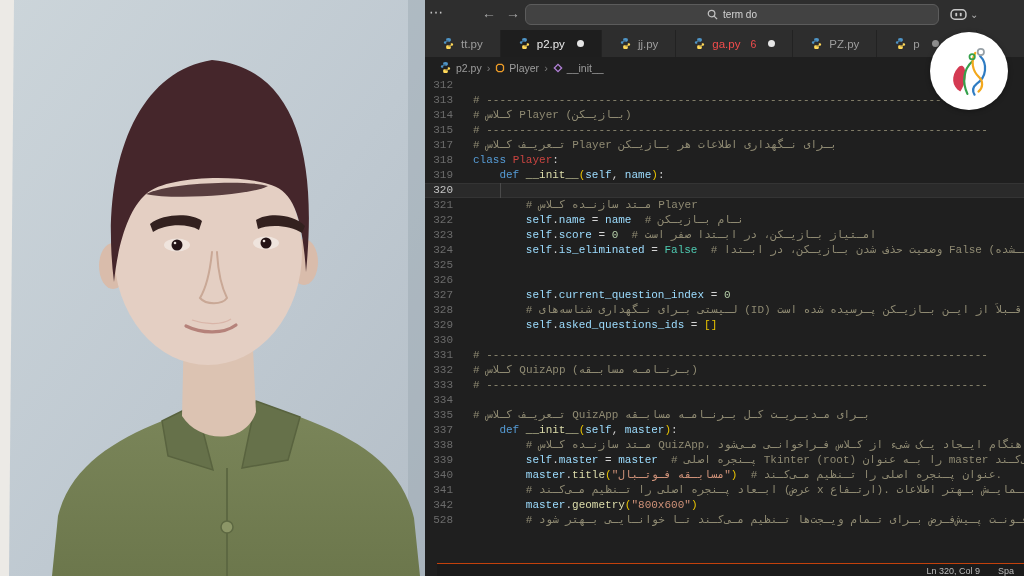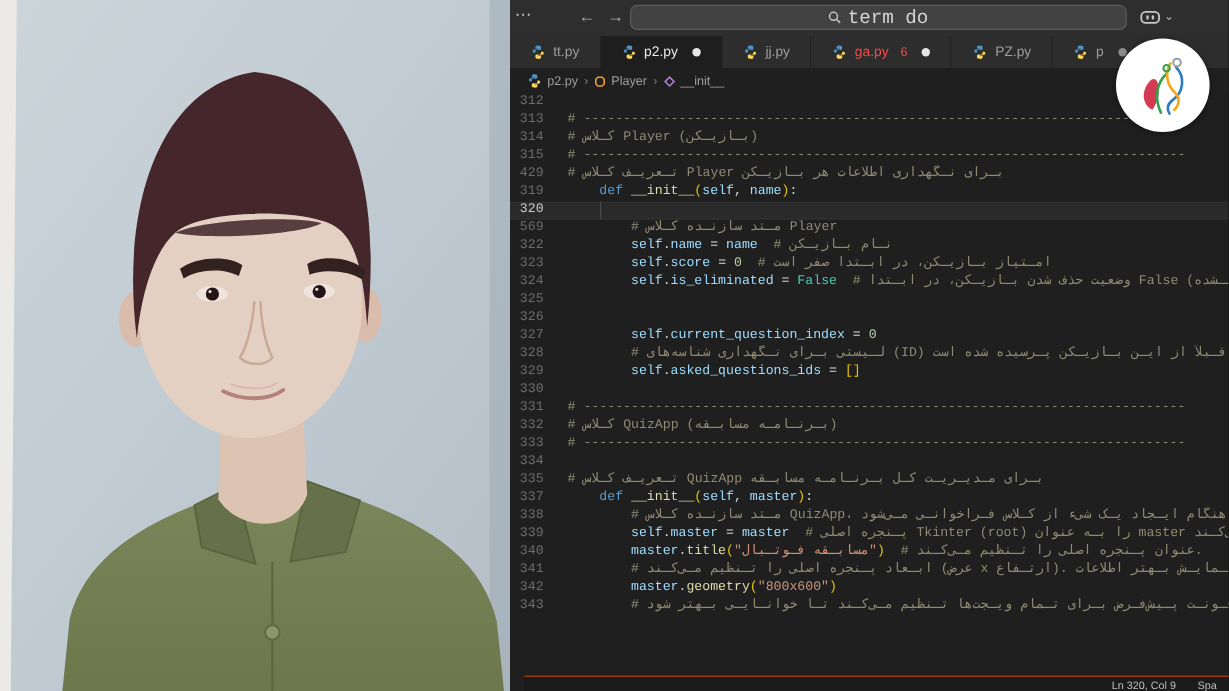--- a/index.html
+++ b/index.html
@@ -13,21 +13,21 @@
   
   .editor-pane{position:absolute;left:425px;top:0;width:599px;height:576px;background:#1f1f1f;overflow:hidden;}
 
   
   .titlebar{position:absolute;left:0;top:0;width:100%;height:30px;background:#2e2e2e;}
   .menu-ellipsis{position:absolute;left:4px;top:4px;color:#c5c5c5;font-size:14px;letter-spacing:1px;cursor:default;}
   .nav-arrows{position:absolute;left:52px;top:5px;color:#a8a8a8;font-size:14px;}
   .nav-arrows span{display:inline-block;width:24px;text-align:center;}
   .search-box{position:absolute;left:100px;top:4px;width:414px;height:21px;background:#424242;
               border:1px solid #5c5c5c;border-radius:6px;display:flex;align-items:center;justify-content:center;
-              color:#d4d4d4;font-size:16px;gap:5px;box-sizing:border-box;font-family:Liberation Mono, monospace;}
+              color:#d4d4d4;font-size:10px;gap:5px;box-sizing:border-box;}
   .copilot{position:absolute;left:525px;top:8px;display:flex;align-items:center;gap:3px;color:#b8b8b8;}
   .copilot .chev{font-size:10px;line-height:8px;color:#b0b0b0;}
 
   
   .tabbar{position:absolute;left:0;top:30px;width:100%;height:27px;background:#2d2d2d;display:flex;overflow:hidden;}
   .tab{height:100%;display:flex;align-items:center;gap:6px;padding:0 17px;background:#2d2d2d;
        border-right:1px solid #222;color:#9d9d9d;font-size:11.5px;box-sizing:border-box;flex:0 0 auto;}
   .tab.active{background:#1e1e1e;color:#eaeaea;}
   .tab.error .tlabel,.tab.error .tbadge{color:#f14c4c;}
   .tab.wide{min-width:100px;}
@@ -224,45 +224,46 @@
           </svg>
           <span>__init__</span>
         </span>
       </div>
 
     <div class="code-area" id="code">
         <div class="code-line"><span class="gutter">312</span><span class="line-content"></span></div>
         <div class="code-line"><span class="gutter">313</span><span class="line-content"><span class="tok-cm"># ----------------------------------------------------------------------------</span></span></div>
         <div class="code-line"><span class="gutter">314</span><span class="line-content"><span class="tok-cm"># کـلاس Player (بـازیـکن)</span></span></div>
         <div class="code-line"><span class="gutter">315</span><span class="line-content"><span class="tok-cm"># ----------------------------------------------------------------------------</span></span></div>
-        <div class="code-line"><span class="gutter">429</span><span class="line-content"><span class="tok-cm"># تـعریـف کـلاس Player بـرای نـگهداری اطلاعات هر بـازیـکن</span></span></div>
+        <div class="code-line"><span class="gutter">317</span><span class="line-content"><span class="tok-cm"># تـعریـف کـلاس Player بـرای نـگهداری اطلاعات هر بـازیـکن</span></span></div>
+        <div class="code-line"><span class="gutter">318</span><span class="line-content"><span class="tok-kw">class</span><span class="tok-pl"> </span><span class="tok-cls">Player</span><span class="tok-pl">:</span></span></div>
         <div class="code-line"><span class="gutter">319</span><span class="line-content"><span class="tok-pl">    </span><span class="tok-kw">def</span><span class="tok-pl"> </span><span class="tok-fn">__init__</span><span class="tok-br">(</span><span class="tok-sf">self</span><span class="tok-pl">, </span><span class="tok-sf">name</span><span class="tok-br">)</span><span class="tok-pl">:</span></span></div>
         <div class="code-line current"><span class="gutter">320</span><span class="line-content"></span></div>
-        <div class="code-line"><span class="gutter">569</span><span class="line-content"><span class="tok-pl">        </span><span class="tok-cm"># مـتد سازنـده کـلاس Player</span></span></div>
+        <div class="code-line"><span class="gutter">321</span><span class="line-content"><span class="tok-pl">        </span><span class="tok-cm"># مـتد سازنـده کـلاس Player</span></span></div>
         <div class="code-line"><span class="gutter">322</span><span class="line-content"><span class="tok-pl">        </span><span class="tok-sf">self</span><span class="tok-pl">.</span><span class="tok-pr">name</span><span class="tok-pl"> = </span><span class="tok-sf">name</span><span class="tok-pl">  </span><span class="tok-cm"># نـام بـازیـکن</span></span></div>
         <div class="code-line"><span class="gutter">323</span><span class="line-content"><span class="tok-pl">        </span><span class="tok-sf">self</span><span class="tok-pl">.</span><span class="tok-pr">score</span><span class="tok-pl"> = </span><span class="tok-num">0</span><span class="tok-pl">  </span><span class="tok-cm"># امـتیاز بـازیـکن، در ابـتدا صفر است</span></span></div>
         <div class="code-line"><span class="gutter">324</span><span class="line-content"><span class="tok-pl">        </span><span class="tok-sf">self</span><span class="tok-pl">.</span><span class="tok-pr">is_eliminated</span><span class="tok-pl"> = </span><span class="tok-bool">False</span><span class="tok-pl">  </span><span class="tok-cm"># وضعیت حذف شدن بـازیـکن، در ابـتدا False (حذف نـشده)</span></span></div>
         <div class="code-line"><span class="gutter">325</span><span class="line-content"><span class="tok-pl">        </span></span></div>
         <div class="code-line"><span class="gutter">326</span><span class="line-content"><span class="tok-pl">        </span></span></div>
         <div class="code-line"><span class="gutter">327</span><span class="line-content"><span class="tok-pl">        </span><span class="tok-sf">self</span><span class="tok-pl">.</span><span class="tok-pr">current_question_index</span><span class="tok-pl"> = </span><span class="tok-num">0</span></span></div>
         <div class="code-line"><span class="gutter">328</span><span class="line-content"><span class="tok-pl">        </span><span class="tok-cm"># لـیستی بـرای نـگهداری شناسه‌های (ID) سوالاتـی کـه قـبلاً از ایـن بـازیـکن پـرسیده شده است</span></span></div>
         <div class="code-line"><span class="gutter">329</span><span class="line-content"><span class="tok-pl">        </span><span class="tok-sf">self</span><span class="tok-pl">.</span><span class="tok-pr">asked_questions_ids</span><span class="tok-pl"> = </span><span class="tok-br">[]</span></span></div>
         <div class="code-line"><span class="gutter">330</span><span class="line-content"></span></div>
         <div class="code-line"><span class="gutter">331</span><span class="line-content"><span class="tok-cm"># ----------------------------------------------------------------------------</span></span></div>
         <div class="code-line"><span class="gutter">332</span><span class="line-content"><span class="tok-cm"># کـلاس QuizApp (بـرنـامـه مسابـقه)</span></span></div>
         <div class="code-line"><span class="gutter">333</span><span class="line-content"><span class="tok-cm"># ----------------------------------------------------------------------------</span></span></div>
         <div class="code-line"><span class="gutter">334</span><span class="line-content"></span></div>
         <div class="code-line"><span class="gutter">335</span><span class="line-content"><span class="tok-cm"># تـعریـف کـلاس QuizApp بـرای مـدیـریـت کـل بـرنـامـه مسابـقه</span></span></div>
         <div class="code-line"><span class="gutter">337</span><span class="line-content"><span class="tok-pl">    </span><span class="tok-kw">def</span><span class="tok-pl"> </span><span class="tok-fn">__init__</span><span class="tok-br">(</span><span class="tok-sf">self</span><span class="tok-pl">, </span><span class="tok-sf">master</span><span class="tok-br">)</span><span class="tok-pl">:</span></span></div>
         <div class="code-line"><span class="gutter">338</span><span class="line-content"><span class="tok-pl">        </span><span class="tok-cm"># مـتد سازنـده کـلاس QuizApp، هنگام ایـجاد یـک شیء از کـلاس فـراخوانـی مـی‌شود.</span></span></div>
         <div class="code-line"><span class="gutter">339</span><span class="line-content"><span class="tok-pl">        </span><span class="tok-sf">self</span><span class="tok-pl">.</span><span class="tok-pr">master</span><span class="tok-pl"> = </span><span class="tok-sf">master</span><span class="tok-pl">  </span><span class="tok-cm"># پـنجره اصلی Tkinter (root) را بـه عنوان master ذخیره مـی‌کـند</span></span></div>
         <div class="code-line"><span class="gutter">340</span><span class="line-content"><span class="tok-pl">        </span><span class="tok-sf">master</span><span class="tok-pl">.</span><span class="tok-fn">title</span><span class="tok-br">(</span><span class="tok-str">"مسابـقه فـوتـبال"</span><span class="tok-br">)</span><span class="tok-pl">  </span><span class="tok-cm"># عنوان پـنجره اصلی را تـنظیم مـی‌کـند.</span></span></div>
         <div class="code-line"><span class="gutter">341</span><span class="line-content"><span class="tok-pl">        </span><span class="tok-cm"># ابـعاد پـنجره اصلی را تـنظیم مـی‌کـند (عرض x ارتـفاع). بـرای نـمایـش بـهتر اطلاعات</span></span></div>
         <div class="code-line"><span class="gutter">342</span><span class="line-content"><span class="tok-pl">        </span><span class="tok-sf">master</span><span class="tok-pl">.</span><span class="tok-fn">geometry</span><span class="tok-br">(</span><span class="tok-str">"800x600"</span><span class="tok-br">)</span></span></div>
-        <div class="code-line"><span class="gutter">343</span><span class="line-content"><span class="tok-pl">        </span><span class="tok-cm"># یـک فـونـت پـیش‌فـرض بـرای تـمام ویـجت‌ها تـنظیم مـی‌کـند تـا خوانـایـی بـهتر شود.</span></span></div>
+        <div class="code-line"><span class="gutter">528</span><span class="line-content"><span class="tok-pl">        </span><span class="tok-cm"># یـک فـونـت پـیش‌فـرض بـرای تـمام ویـجت‌ها تـنظیم مـی‌کـند تـا خوانـایـی بـهتر شود.</span></span></div>
       </div>
 
     <div class="statusbar">
       <span>Ln 320, Col 9</span>
       <span>Spa</span>
     </div>
 
     <div class="logo">
       <svg width="60" height="60" viewBox="0 0 76 76">
         <path d="M24,34 C15,44 16,58 27,64 C33,55 36,44 32,34 C30,30 26,31 24,34 Z" fill="#d43a52"></path>

